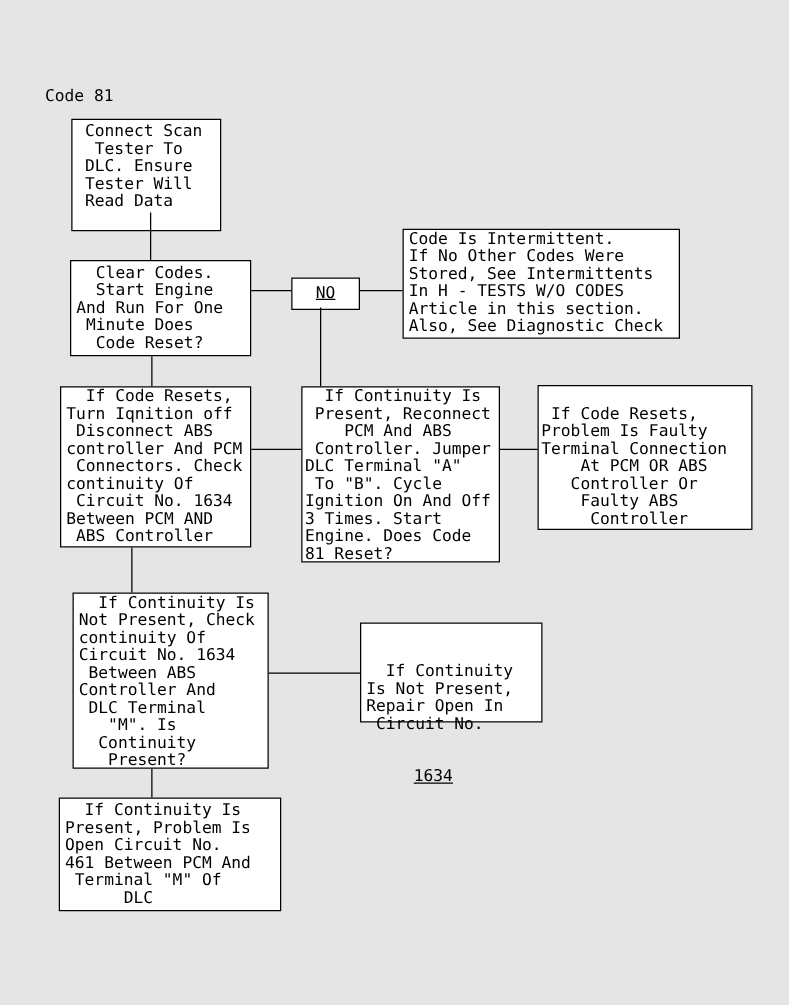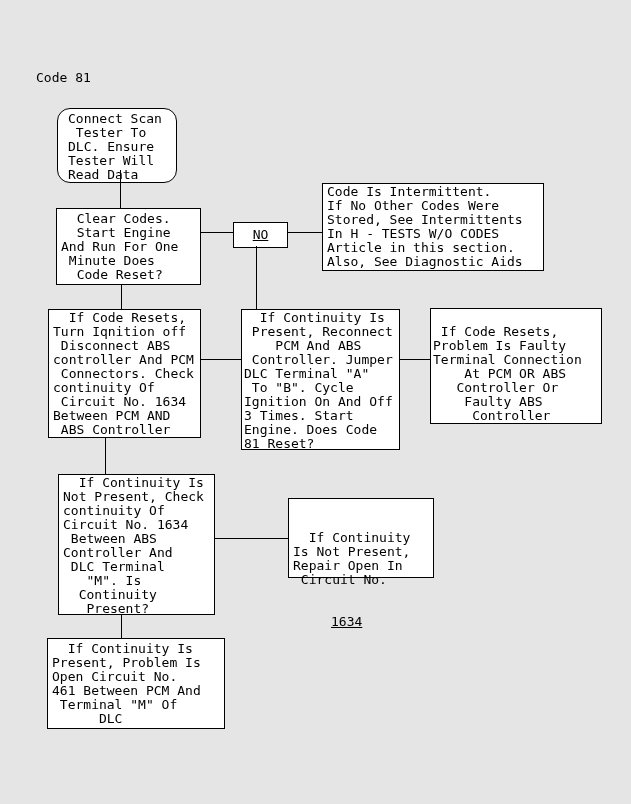--- a/index.html
+++ b/index.html
@@ -31,21 +31,21 @@
     white-space: pre;
     font: 13px/14px "DejaVu Sans Mono", monospace;
   }
   .line {
     position: absolute;
     background: #000000;
   }
   .u { text-decoration: underline; }
 
   
-  .n-box1    { left: 57px;  top: 108px;  width: 120px; height: 75px;  padding: 3px 0 0 10px; border-radius: 13px; }
+  .n-box1    { left: 57px;  top: 95px;  width: 120px; height: 90px;  padding: 3px 0 0 10px; }
   .n-box2    { left: 56px;  top: 208px; width: 145px; height: 77px;  padding: 3px 0 0 4px; }
   .n-no      { left: 233px; top: 222px; width: 55px;  height: 26px;  text-align: center; line-height: 24px; }
   .n-int     { left: 322px; top: 183px; width: 222px; height: 88px;  padding: 1px 0 0 4px; }
   .n-r3left  { left: 48px;  top: 309px; width: 153px; height: 129px; padding: 1px 0 0 4px; }
   .n-r3mid   { left: 241px; top: 309px; width: 159px; height: 141px; padding: 1px 0 0 2px; }
   .n-r3right { left: 430px; top: 308px; width: 172px; height: 116px; padding: 16px 0 0 2px; }
   .n-r4left  { left: 58px;  top: 474px; width: 157px; height: 141px; padding: 1px 0 0 4px; }
   .n-r4right { left: 288px; top: 498px; width: 146px; height: 80px;  padding: 4px 0 0 4px; }
   .n-bottom  { left: 47px;  top: 638px; width: 178px; height: 91px;  padding: 3px 0 0 4px; }
   .r4r-under { padding-left: 38px; }
@@ -81,21 +81,21 @@
  Minute Does
   Code Reset?</div>
 
   <div class="node n-no"><span class="u">NO</span></div>
 
   <div class="node n-int">Code Is Intermittent.
 If No Other Codes Were
 Stored, See Intermittents
 In H - TESTS W/O CODES
 Article in this section.
-Also, See Diagnostic Aids</div>
+Also, See Diagnostic Check</div>
 
   <div class="node n-r3left">  If Code Resets,
 Turn Iqnition off
  Disconnect ABS
 controller And PCM
  Connectors. Check
 continuity Of
  Circuit No. 1634
 Between PCM AND
  ABS Controller</div>

